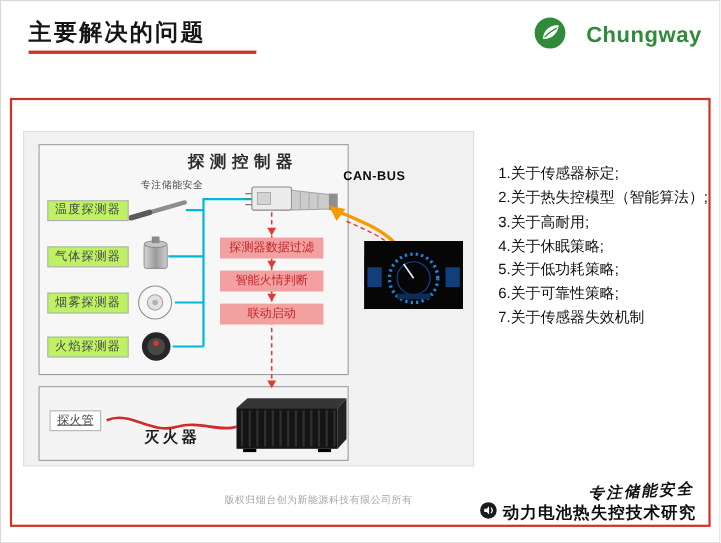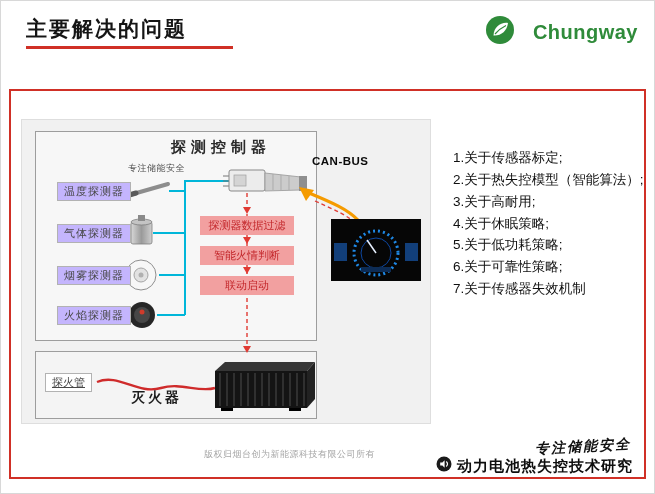--- a/index.html
+++ b/index.html
@@ -31,21 +31,21 @@
   .suppress-box{ position:absolute; left:34px; top:350px; width:282px; height:68px;
                   background:#f4f4f4; border:1px solid #9d9d9d; z-index:1;}
 
   
   .overlay{ position:absolute; left:0; top:0; z-index:2; pointer-events:none; }
 
   
   .controller-title{ position:absolute; left:34px; top:137px; width:327px;
       text-align:center; font-size:15px; font-weight:bold; color:#2c2c2c;
       letter-spacing:5px; z-index:3;padding-left:45px;}
-  .det-label{ position:absolute; left:56px; background:#c4b5fd; border:1px solid #b2b2b2;
+  .det-label{ position:absolute; left:42px; background:#bef264; border:1px solid #b2b2b2;
       font-size:11px; color:#474747; padding:3px 6px; letter-spacing:1px;
       line-height:1; z-index:3; white-space:nowrap;}
   .builtin-label{ position:absolute; left:127px; top:161px; font-size:9px;
       color:#4c4c4c; z-index:3; letter-spacing:0.5px;}
   .step{ position:absolute; left:199px; width:94px; height:19px; line-height:19px;
       background:var(--process-pink,#f2a0a0); color:#c3272b; font-size:11px;
       text-align:center; z-index:3; white-space:nowrap;}
   .canbus{ position:absolute; left:311px; top:154px; font-size:11.5px; font-weight:bold;
       color:#0a0a0a; z-index:3; letter-spacing:0.5px;}
   .dashboard{ position:absolute; left:330px; top:218px; width:90px; height:62px;

